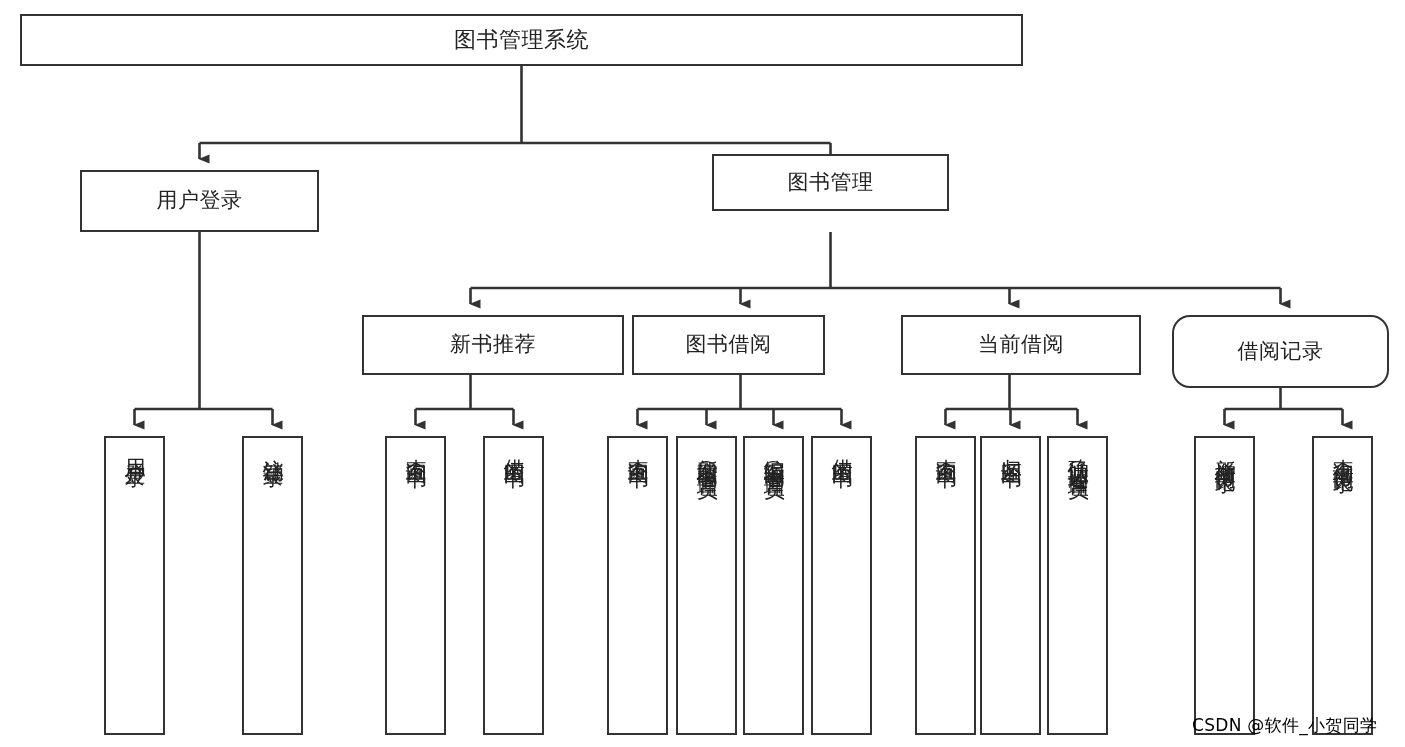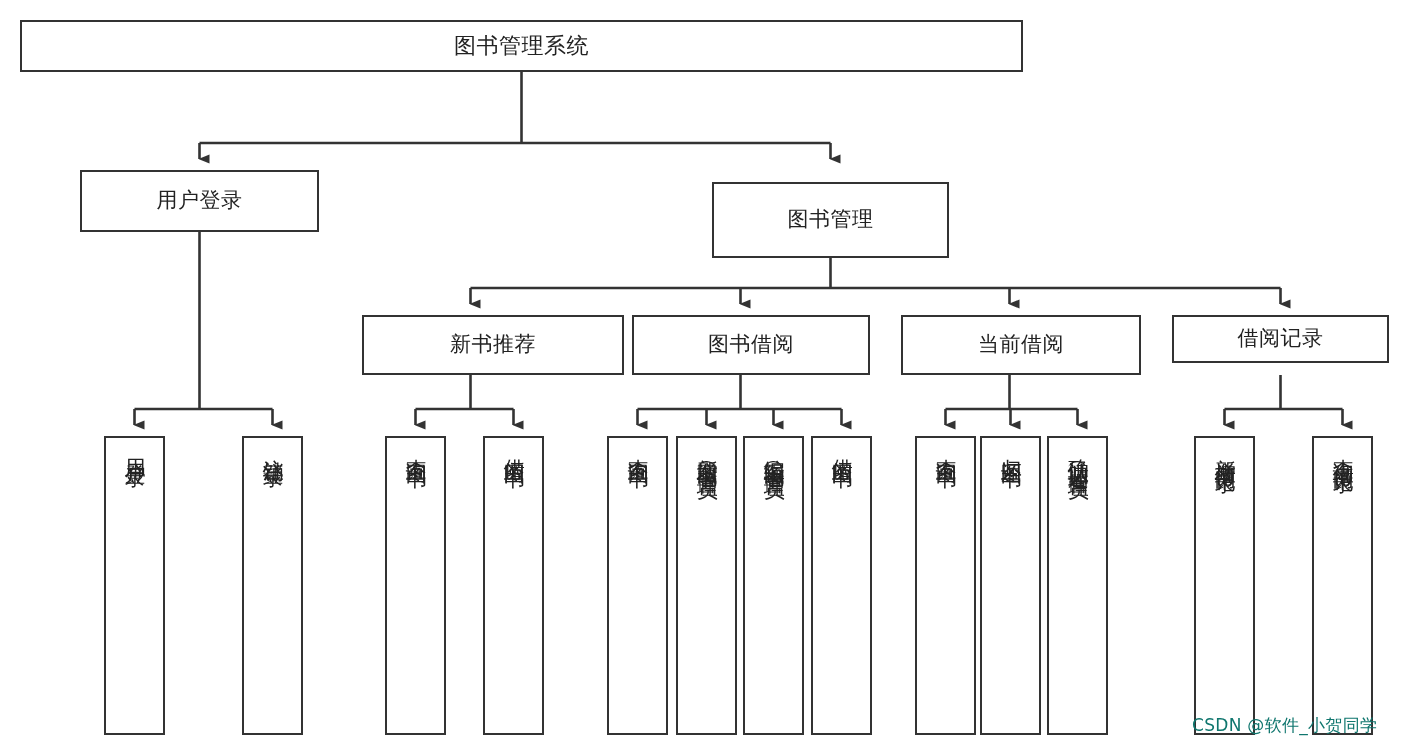--- a/index.html
+++ b/index.html
@@ -55,21 +55,21 @@
     align-items: flex-start;
     justify-content: center;
     padding-top: 4px;
   }
   .node.root .label { font-size: 22px; }
   #watermark {
     position: absolute;
     left: 1192px;
     top: 714px;
     font-size: 17px;
-    color: #0f766e;
+    color: #000000;
     white-space: nowrap;
     letter-spacing: 0.3px;
   }
 </style>
 </head>
 <body>
 
 <div id="canvas">
 
   <svg id="edges" viewBox="0 0 1405 747" xmlns="http://www.w3.org/2000/svg">
@@ -109,39 +109,39 @@
         <path d="M1010.5,409 L1010.5,425" stroke="#333333" stroke-width="2.6" fill="none" marker-end="url(#arrowhead)"></path>
         <path d="M1077.5,409 L1077.5,425" stroke="#333333" stroke-width="2.6" fill="none" marker-end="url(#arrowhead)"></path>
         <path d="M1280.5,375 L1280.5,409" stroke="#333333" stroke-width="2.6" fill="none"></path>
         <path d="M1224.5,409 L1342.5,409" stroke="#333333" stroke-width="2.6" fill="none"></path>
         <path d="M1224.5,409 L1224.5,425" stroke="#333333" stroke-width="2.6" fill="none" marker-end="url(#arrowhead)"></path>
         <path d="M1342.5,409 L1342.5,425" stroke="#333333" stroke-width="2.6" fill="none" marker-end="url(#arrowhead)"></path>
       </g>
   </svg>
 
   <div id="node-layer">
-      <div class="node root" style="left: 20px; top: 20px; width: 1003px; height: 52px;">
+      <div class="node root" style="left: 20px; top: 14px; width: 1003px; height: 52px;">
         <span class="label">图书管理系统</span>
       </div>
       <div class="node" style="left: 80px; top: 170px; width: 239px; height: 62px;">
         <span class="label">用户登录</span>
       </div>
-      <div class="node" style="left: 712px; top: 182px; width: 237px; height: 76px;">
+      <div class="node" style="left: 712px; top: 154px; width: 237px; height: 57px;">
         <span class="label">图书管理</span>
       </div>
       <div class="node" style="left: 362px; top: 315px; width: 262px; height: 60px;">
         <span class="label">新书推荐</span>
       </div>
-      <div class="node" style="left: 632px; top: 315px; width: 238px; height: 60px;">
+      <div class="node" style="left: 632px; top: 315px; width: 193px; height: 60px;">
         <span class="label">图书借阅</span>
       </div>
       <div class="node" style="left: 901px; top: 315px; width: 240px; height: 60px;">
         <span class="label">当前借阅</span>
       </div>
-      <div class="node" style="left: 1172px; top: 315px; width: 217px; height: 48px;">
+      <div class="node" style="left: 1172px; top: 315px; width: 217px; height: 73px; border-radius: 18px;">
         <span class="label">借阅记录</span>
       </div>
       <div class="node vertical" style="left: 104px; top: 436px; width: 61px; height: 299px;">
         <span class="label">用户登录</span>
       </div>
       <div class="node vertical" style="left: 242px; top: 436px; width: 61px; height: 299px;">
         <span class="label">注销登录</span>
       </div>
       <div class="node vertical" style="left: 385px; top: 436px; width: 61px; height: 299px;">
         <span class="label">查询图书</span>

